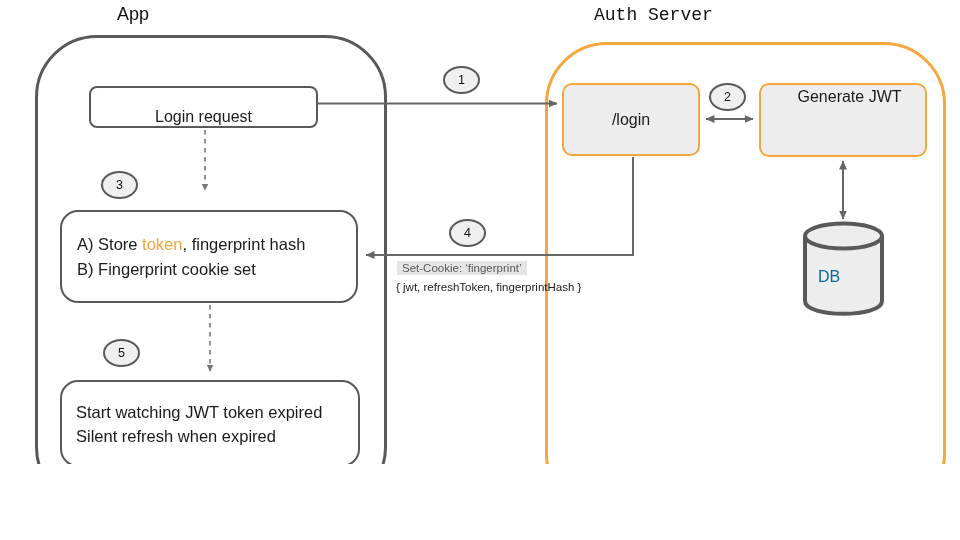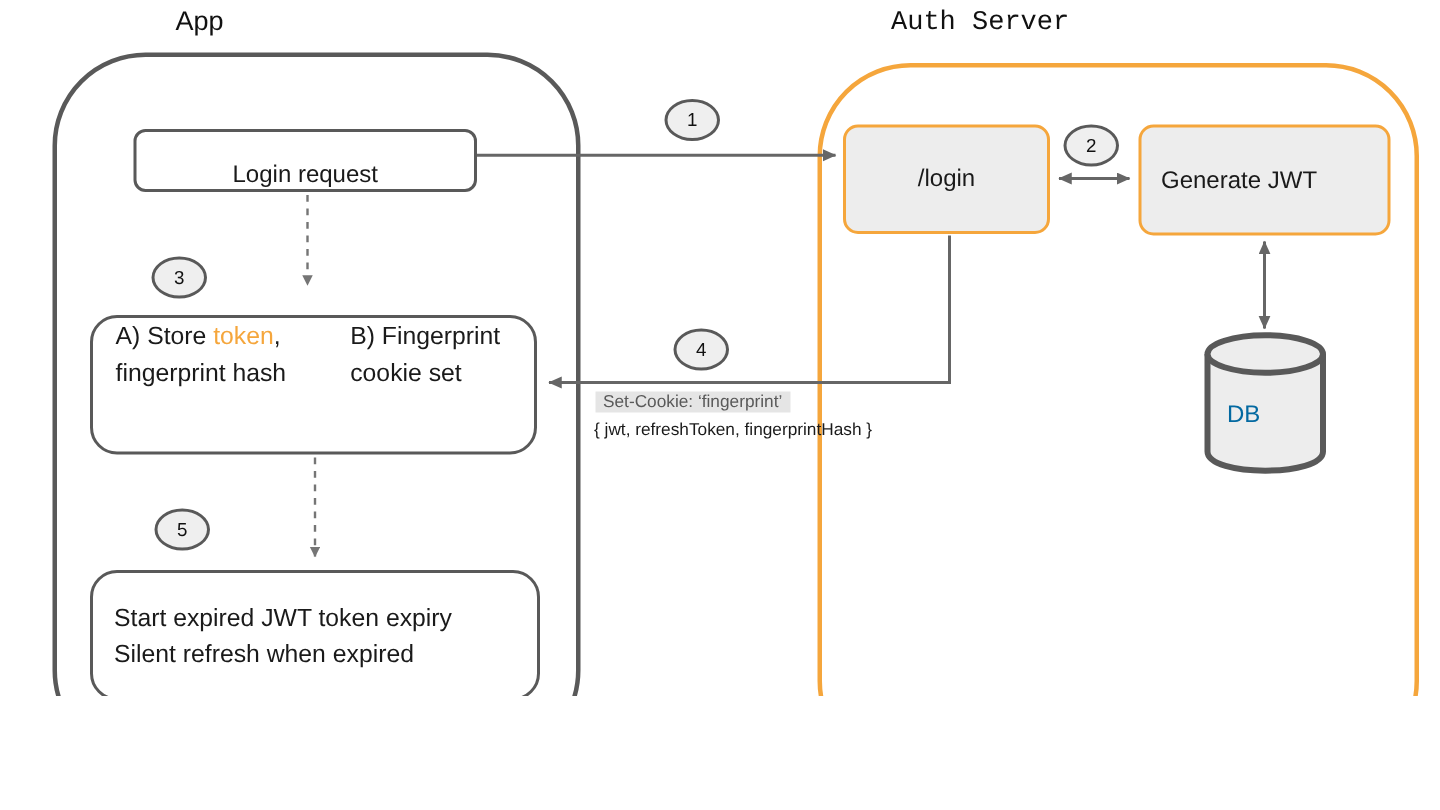--- a/index.html
+++ b/index.html
@@ -20,39 +20,39 @@
   .arrow  { stroke:#666666; stroke-width:2; fill:none; }
   .dashed { stroke:#757575; stroke-width:1.6; stroke-dasharray:4.5,4.5; fill:none; }
 
   .node { position:absolute; background:#ffffff; border:2px solid #595959; font-size:16px; }
   .login-request {
     left:89px; top:86px; width:229px; height:42px; border-radius:8px;
     display:flex; align-items:flex-end; justify-content:center;
   }
   .store-box {
     left:60px; top:210px; width:298px; height:93px; border-radius:18px;
-    display:flex; flex-direction:row; justify-content:center;
+    display:flex; flex-direction:column; justify-content:center;
     padding-left:15px; line-height:25px; font-size:16.5px;
   }
   .store-line { white-space:pre-wrap; }
   .token-text { color:#F5A63C; }
   .watch-box {
     left:60px; top:380px; width:300px; height:87px; border-radius:18px;
     display:flex; flex-direction:column; justify-content:center;
     padding-left:14px; line-height:24px; font-size:16.5px;
   }
   .endpoint-box {
     left:562px; top:83px; width:138px; height:73px; border-radius:10px;
     background:#EDEDED; border:2.5px solid #F5A63C;
     display:flex; align-items:center; justify-content:center;
   }
   .generate-box {
     left:759px; top:83px; width:168px; height:74px; border-radius:10px;
     background:#EDEDED; border:2.5px solid #F5A63C;
-    display:flex; flex-direction:column; justify-content:center;
+    display:flex; justify-content:center;
     padding-left:13px; line-height:23px;
   }
 
   .badge {
     position:absolute; width:37px; height:28px; border-radius:50%;
     background:#EFEFEF; border:2.5px solid #595959;
     display:flex; align-items:center; justify-content:center;
     font-size:12.5px; color:#111111;
   }
   .badge-1 { left:443px; top:66px; }
@@ -111,21 +111,21 @@
   <div class="node login-request">
     <span>Login request</span>
   </div>
 
   <div class="node store-box">
     <div class="store-line"><span>A) Store </span><span class="token-text">token</span><span>, fingerprint hash</span></div>
     <div class="store-line">B) Fingerprint cookie set</div>
   </div>
 
   <div class="node watch-box">
-    <div>Start expired JWT token expiry</div>
+    <div>Start watching JWT token expired</div>
     <div>Silent refresh when expired</div>
   </div>
 
   <div class="node endpoint-box">
     <span>/login</span>
   </div>
 
   <div class="node generate-box">
     <div>Generate JWT</div>
   </div>

